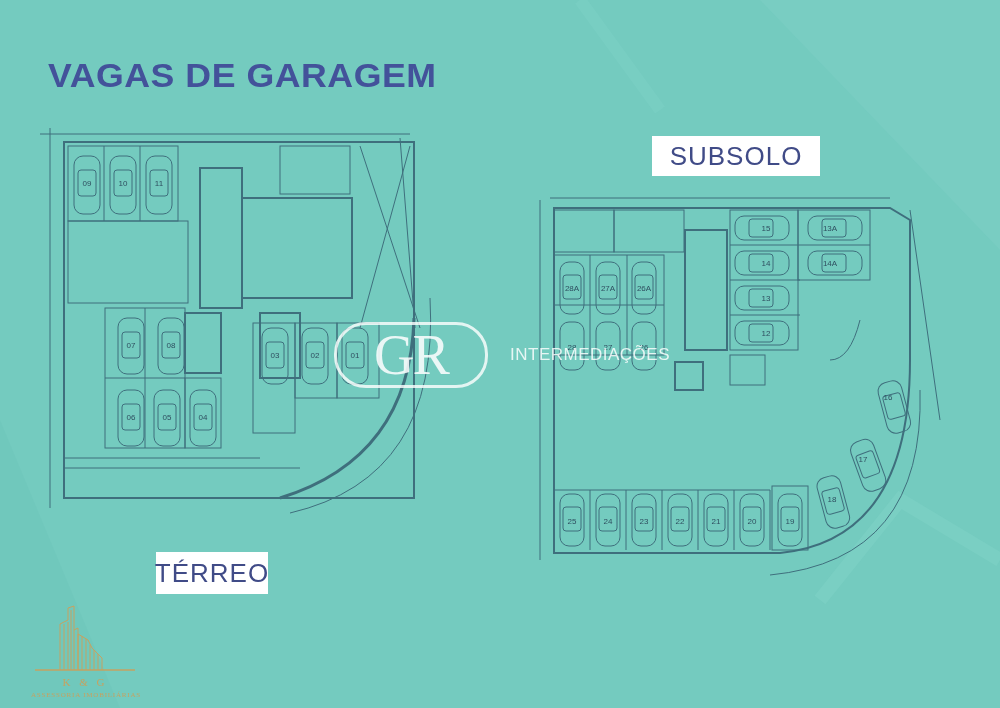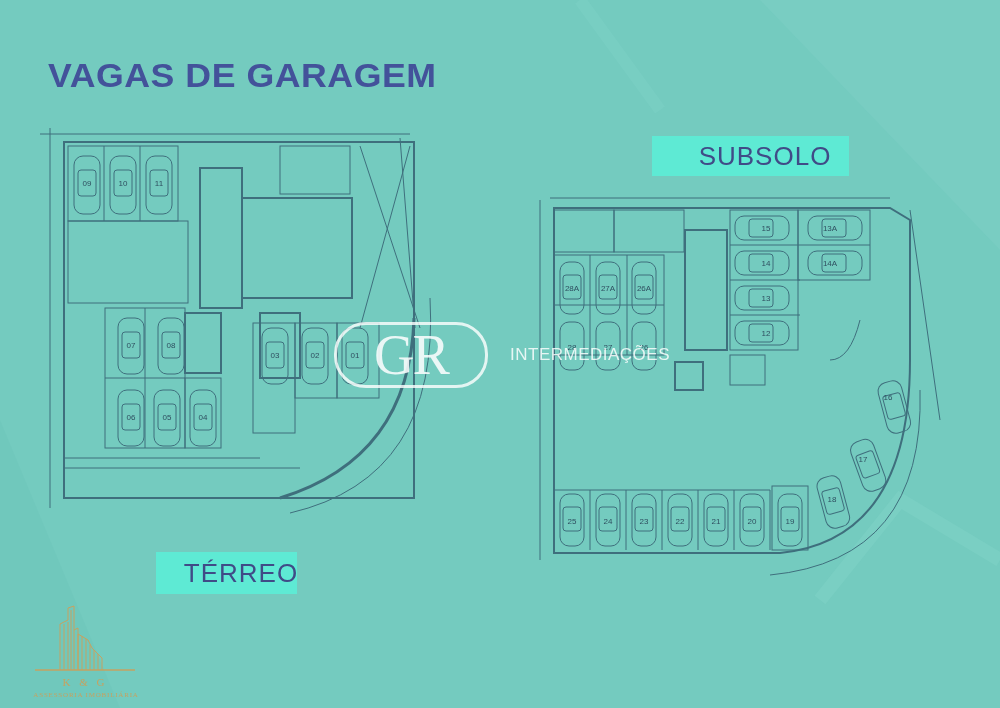--- a/index.html
+++ b/index.html
@@ -1,19 +1,19 @@
 <!DOCTYPE html>
 <html><head>
 <meta charset="utf-8">
 <style>
   html,body{margin:0;padding:0;}
   body{width:1000px;height:708px;overflow:hidden;background:#74cbbf;position:relative;font-family:"Liberation Sans",sans-serif;}
   .bgshape{position:absolute;inset:0;}
   .title{position:absolute;left:48px;top:56px;font-size:34px;font-weight:900;color:#43529a;letter-spacing:0.5px;transform:scaleX(1.05);transform-origin:left;}
-  .tag{position:absolute;background:#5eead4;color:#404b87;font-weight:400;font-size:26px;letter-spacing:1px;display:flex;align-items:center;justify-content:center;padding-left:29px;}
+  .tag{position:absolute;background:#ffffff;color:#404b87;font-weight:400;font-size:26px;letter-spacing:1px;display:flex;align-items:center;justify-content:center;}
   .tag-sub{left:652px;top:136px;width:168px;height:40px;}
   .tag-ter{left:156px;top:552px;width:112px;height:42px;}
   svg text{font-family:"Liberation Sans",sans-serif;}
   .plan{position:absolute;}
   .watermark{position:absolute;left:334px;top:322px;display:flex;align-items:center;gap:22px;}
   .wm-oval{width:148px;height:60px;border:3px solid rgba(255,255,255,0.8);border-radius:32px;display:flex;align-items:center;justify-content:center;}
   .wm-gr{font-family:"Liberation Serif",serif;font-size:56px;color:rgba(255,255,255,0.85);line-height:1;letter-spacing:-2px;}
   .wm-text{color:rgba(255,255,255,0.82);font-size:17px;font-weight:400;line-height:18px;letter-spacing:0.5px;}
   .kg{position:absolute;left:30px;top:600px;width:110px;height:100px;}
   .kg-name{position:absolute;left:0;width:110px;top:76px;text-align:center;font-family:Liberation Serif, serif;color:#c6a260;font-size:11px;letter-spacing:3px;}
@@ -288,14 +288,14 @@
         <line x1="44" y1="70" x2="44" y2="30"></line>
       <path d="M48 70 L48 34 L58 40 L62 48 L68 54 L72 58 L72 70"></path>
       <line x1="52" y1="70" x2="52" y2="36"></line>
         <line x1="56" y1="70" x2="56" y2="39"></line>
       <line x1="60" y1="70" x2="60" y2="45"></line>
         <line x1="64" y1="70" x2="64" y2="50"></line>
       <line x1="68" y1="70" x2="68" y2="54"></line>
     </g>
   </svg>
   <div class="kg-name">K &amp; G</div>
-  <div class="kg-sub">ASSESSORIA IMOBILIÁRIA</div>
+  <div class="kg-sub">ASSESSORIA IMOBILIÁRIAS</div>
 </div>
 
 </body></html>

